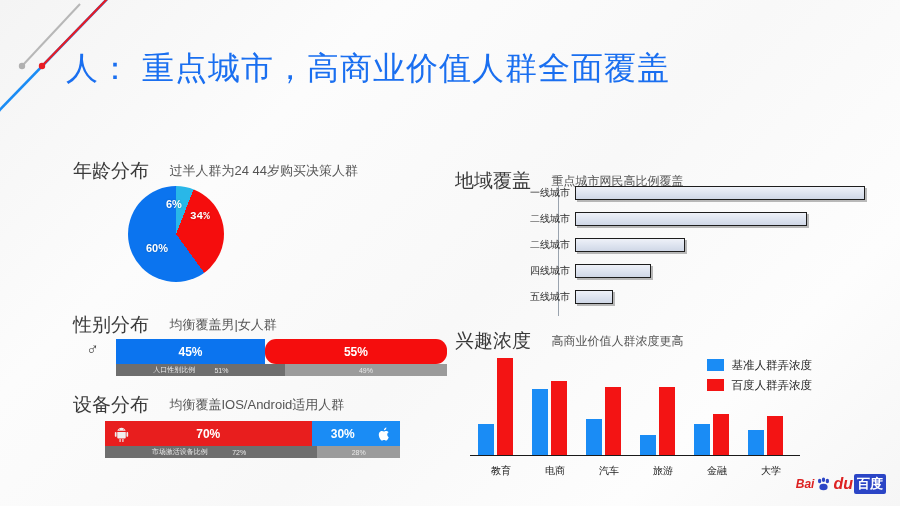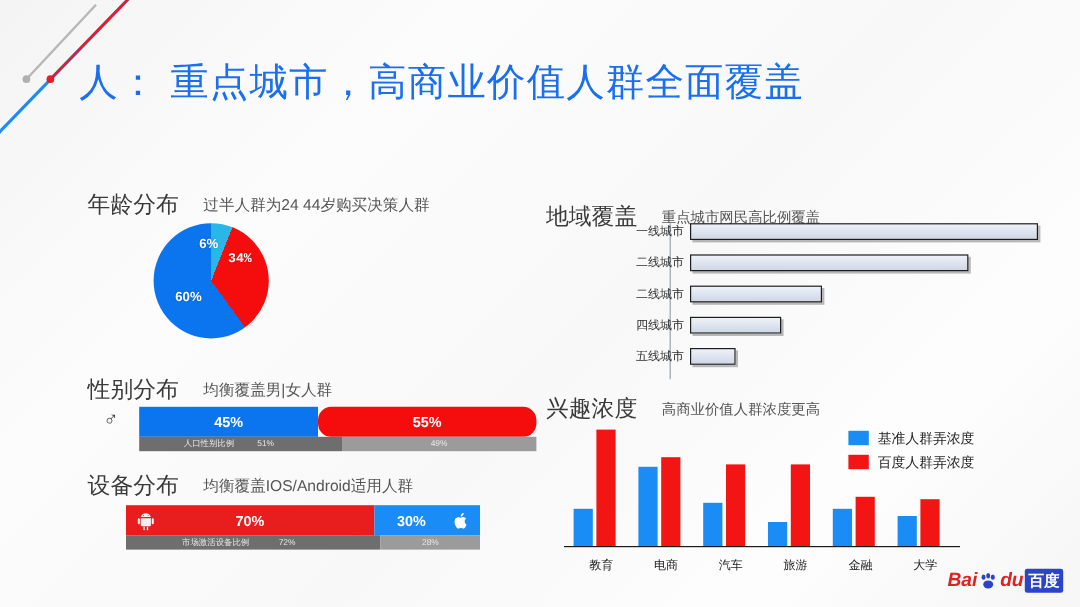--- a/index.html
+++ b/index.html
@@ -150,21 +150,21 @@
   .cc-legend { position: absolute; right: -2px; top: 0; }
   .cc-legend .row { display: flex; align-items: center; height: 20px; }
   .cc-legend .sw { width: 17px; height: 12px; margin-right: 8px; flex: none; }
   .cc-legend .tx { font-size: 11.5px; color: #1f1f1f; white-space: nowrap; }
 
   
   .logo {
     position: absolute; right: 14px; bottom: 12px;
     display: flex; align-items: center; height: 20px;
   }
-  .logo .bai { color: #dd2222; font-size: 16px; font-weight: bold; font-style: italic; }
+  .logo .bai { color: #dd2222; font-size: 12px; font-weight: bold; font-style: italic; }
   .logo .paw { margin: 0 1px; }
   .logo .du { color: #dd2222; font-size: 16px; font-weight: bold; font-style: italic; }
   .logo .cn {
     background: #2b45c6; color: #fff; font-size: 13px; font-weight: bold;
     padding: 1px 3px; margin-left: 1px; border-radius: 2px;
   }
 </style>
 </head>
 <body>
 

